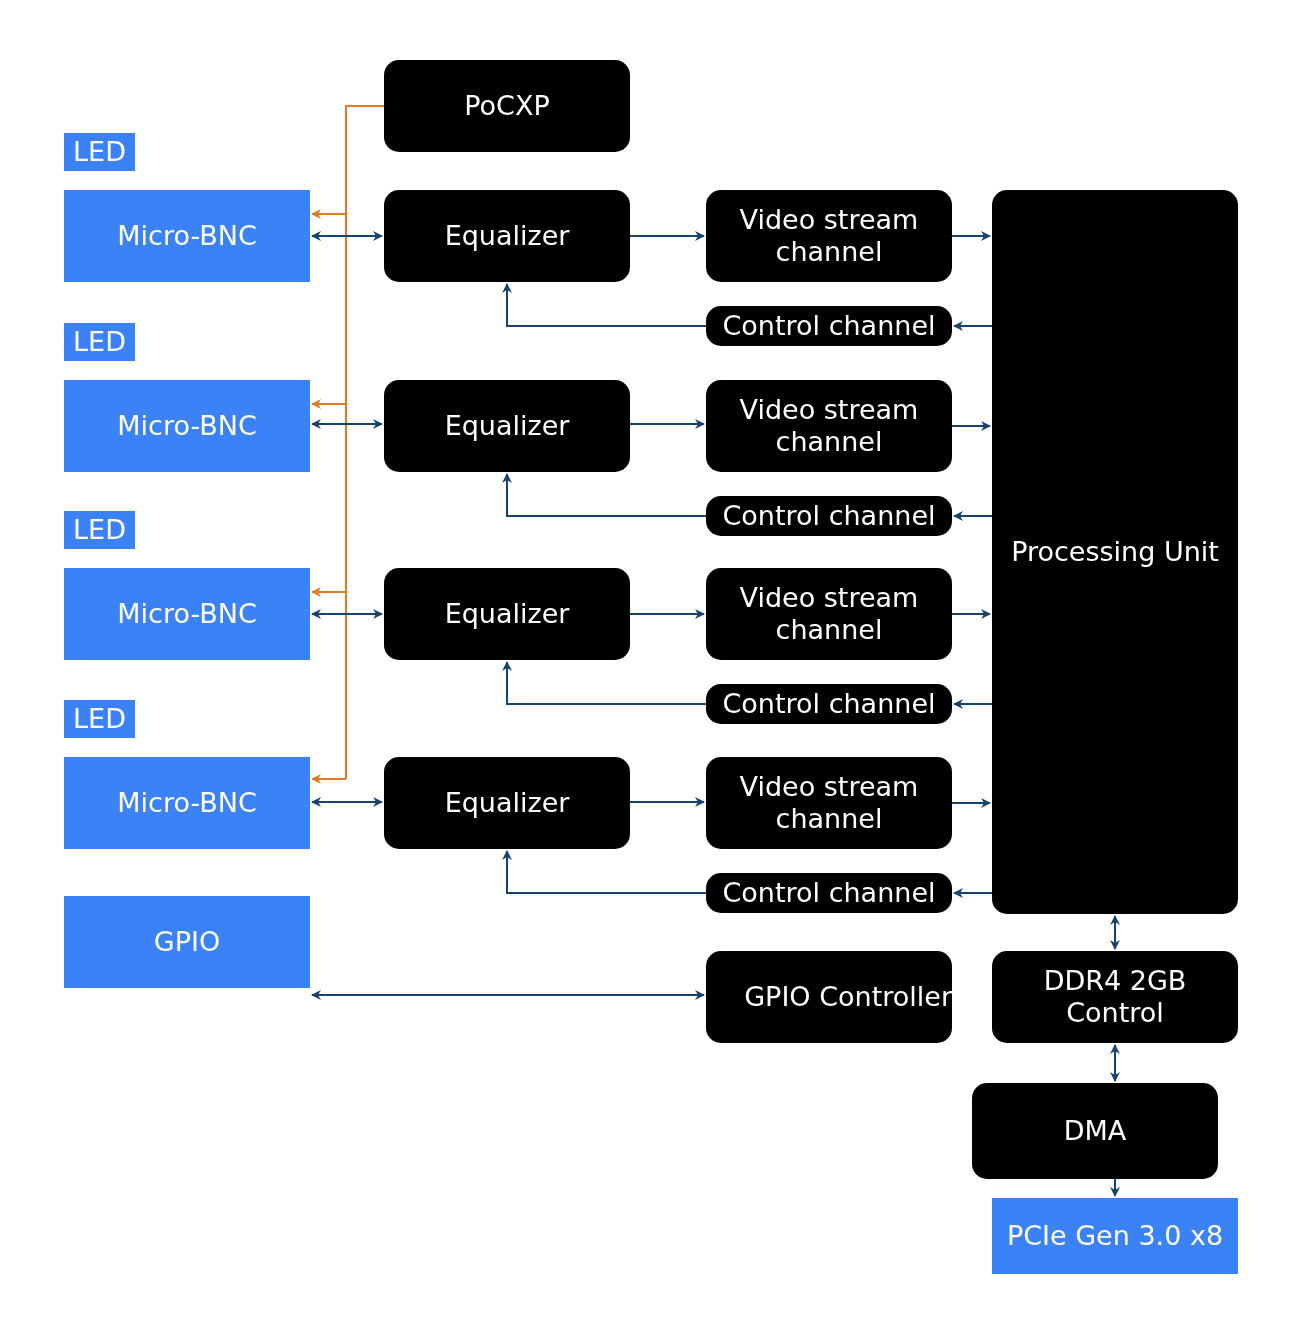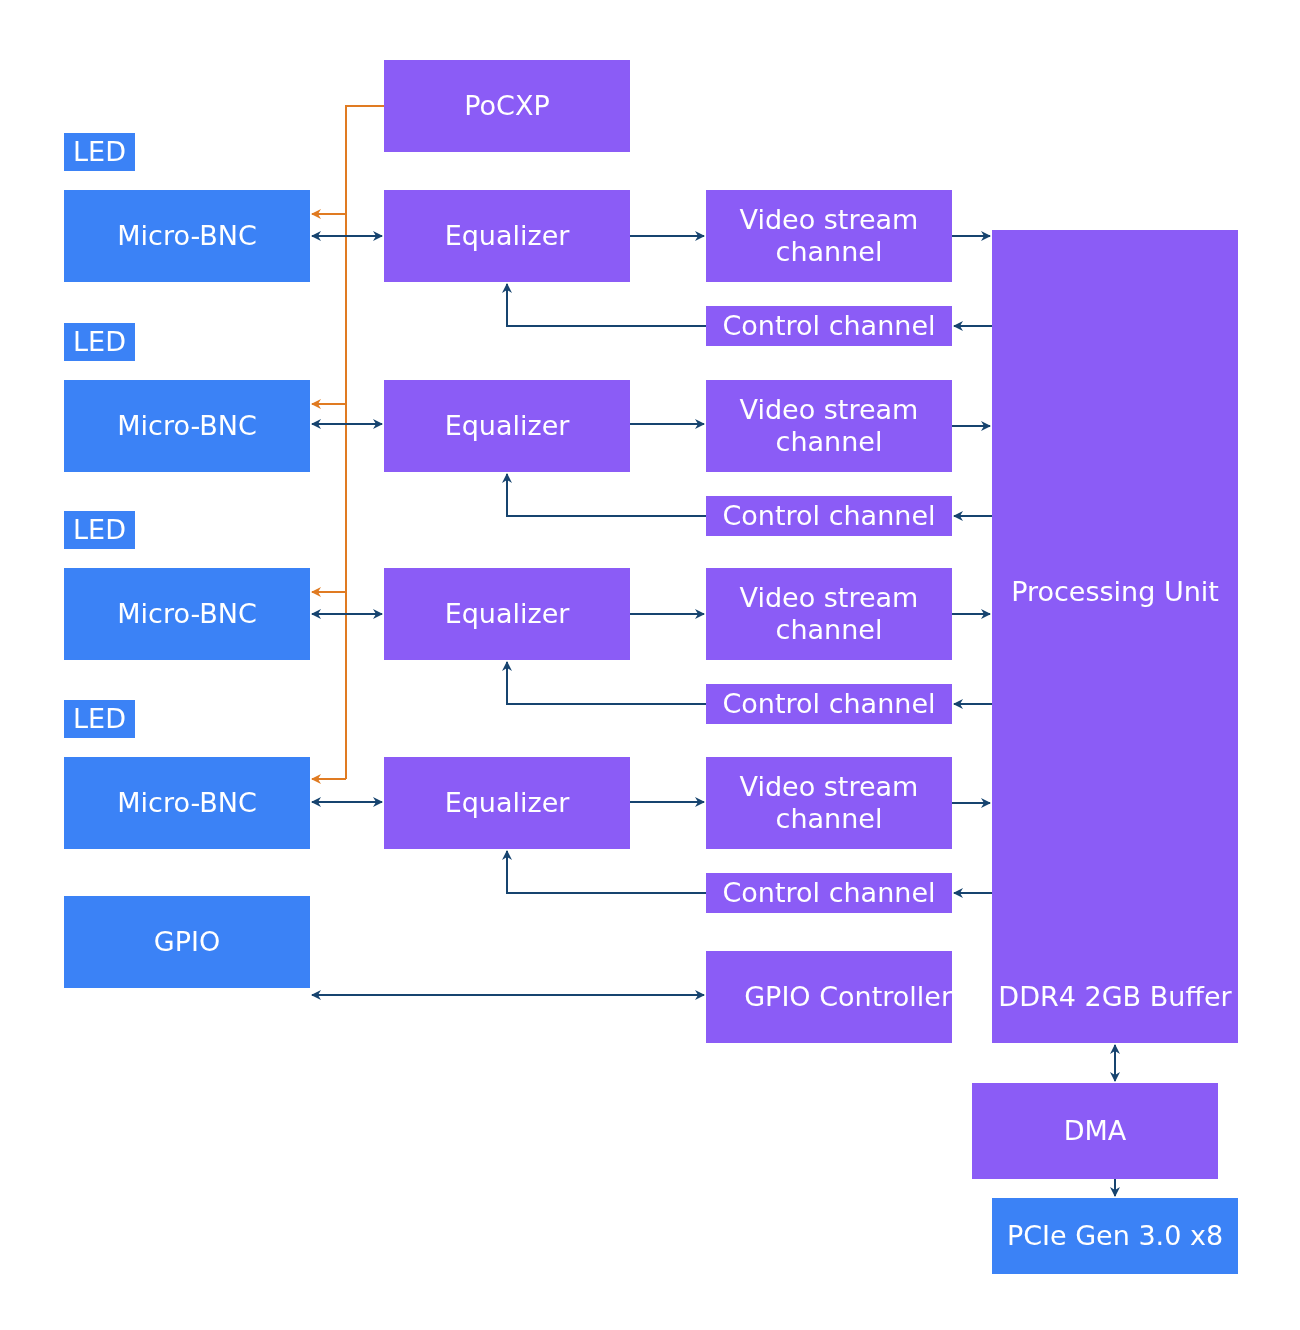--- a/index.html
+++ b/index.html
@@ -1,20 +1,20 @@
 <!DOCTYPE html>
 <html><head>
 <meta charset="utf-8">
 <style>
   html, body { margin:0; padding:0; background:#ffffff; }
   body { width:1300px; height:1330px; position:relative; overflow:hidden;
          font-family:"DejaVu Sans", "Liberation Sans", sans-serif; }
   .box { position:absolute; display:flex; align-items:center; justify-content:center;
          text-align:center; color:#ffffff; font-size:27px; line-height:32px; box-sizing:border-box; }
-  .blue { background:#8b5cf6; }
+  .blue { background:#000000;border-radius:15px; }
   .gray { background:#3b82f6; }
   .led { font-size:27px; }
   svg.wires { position:absolute; left:0; top:0; }
 </style>
 </head>
 <body>
 
 <svg class="wires" width="1300" height="1330">
   <defs>
     <marker id="ab" viewBox="0 0 10 10" refX="9" refY="5" markerWidth="5" markerHeight="5" orient="auto-start-reverse">
@@ -124,24 +124,24 @@
     </div>
   </div>
 
 <div class="box gray" style="left:64px;top:896px;width:246px;height:92px;">
   <span>GPIO</span>
 </div>
 <div class="box blue" style="left:706px;top:951px;width:246px;height:92px;justify-content:flex-end;">
   <span>GPIO Controller</span>
 </div>
 
-<div class="box blue" style="left:992px;top:190px;width:246px;height:724px;margin-top:40px;">
+<div class="box blue" style="left:992px;top:190px;width:246px;height:724px;">
   <span>Processing Unit</span>
 </div>
 <div class="box blue" style="left:992px;top:951px;width:246px;height:92px;">
-  <span>DDR4 2GB Buffer</span>
+  <span>DDR4 2GB Control</span>
 </div>
 <div class="box blue" style="left:972px;top:1083px;width:246px;height:96px;">
   <span>DMA</span>
 </div>
 <div class="box gray" style="left:992px;top:1198px;width:246px;height:76px;">
   <span>PCIe Gen 3.0 x8</span>
 </div>
 
 </body></html>

